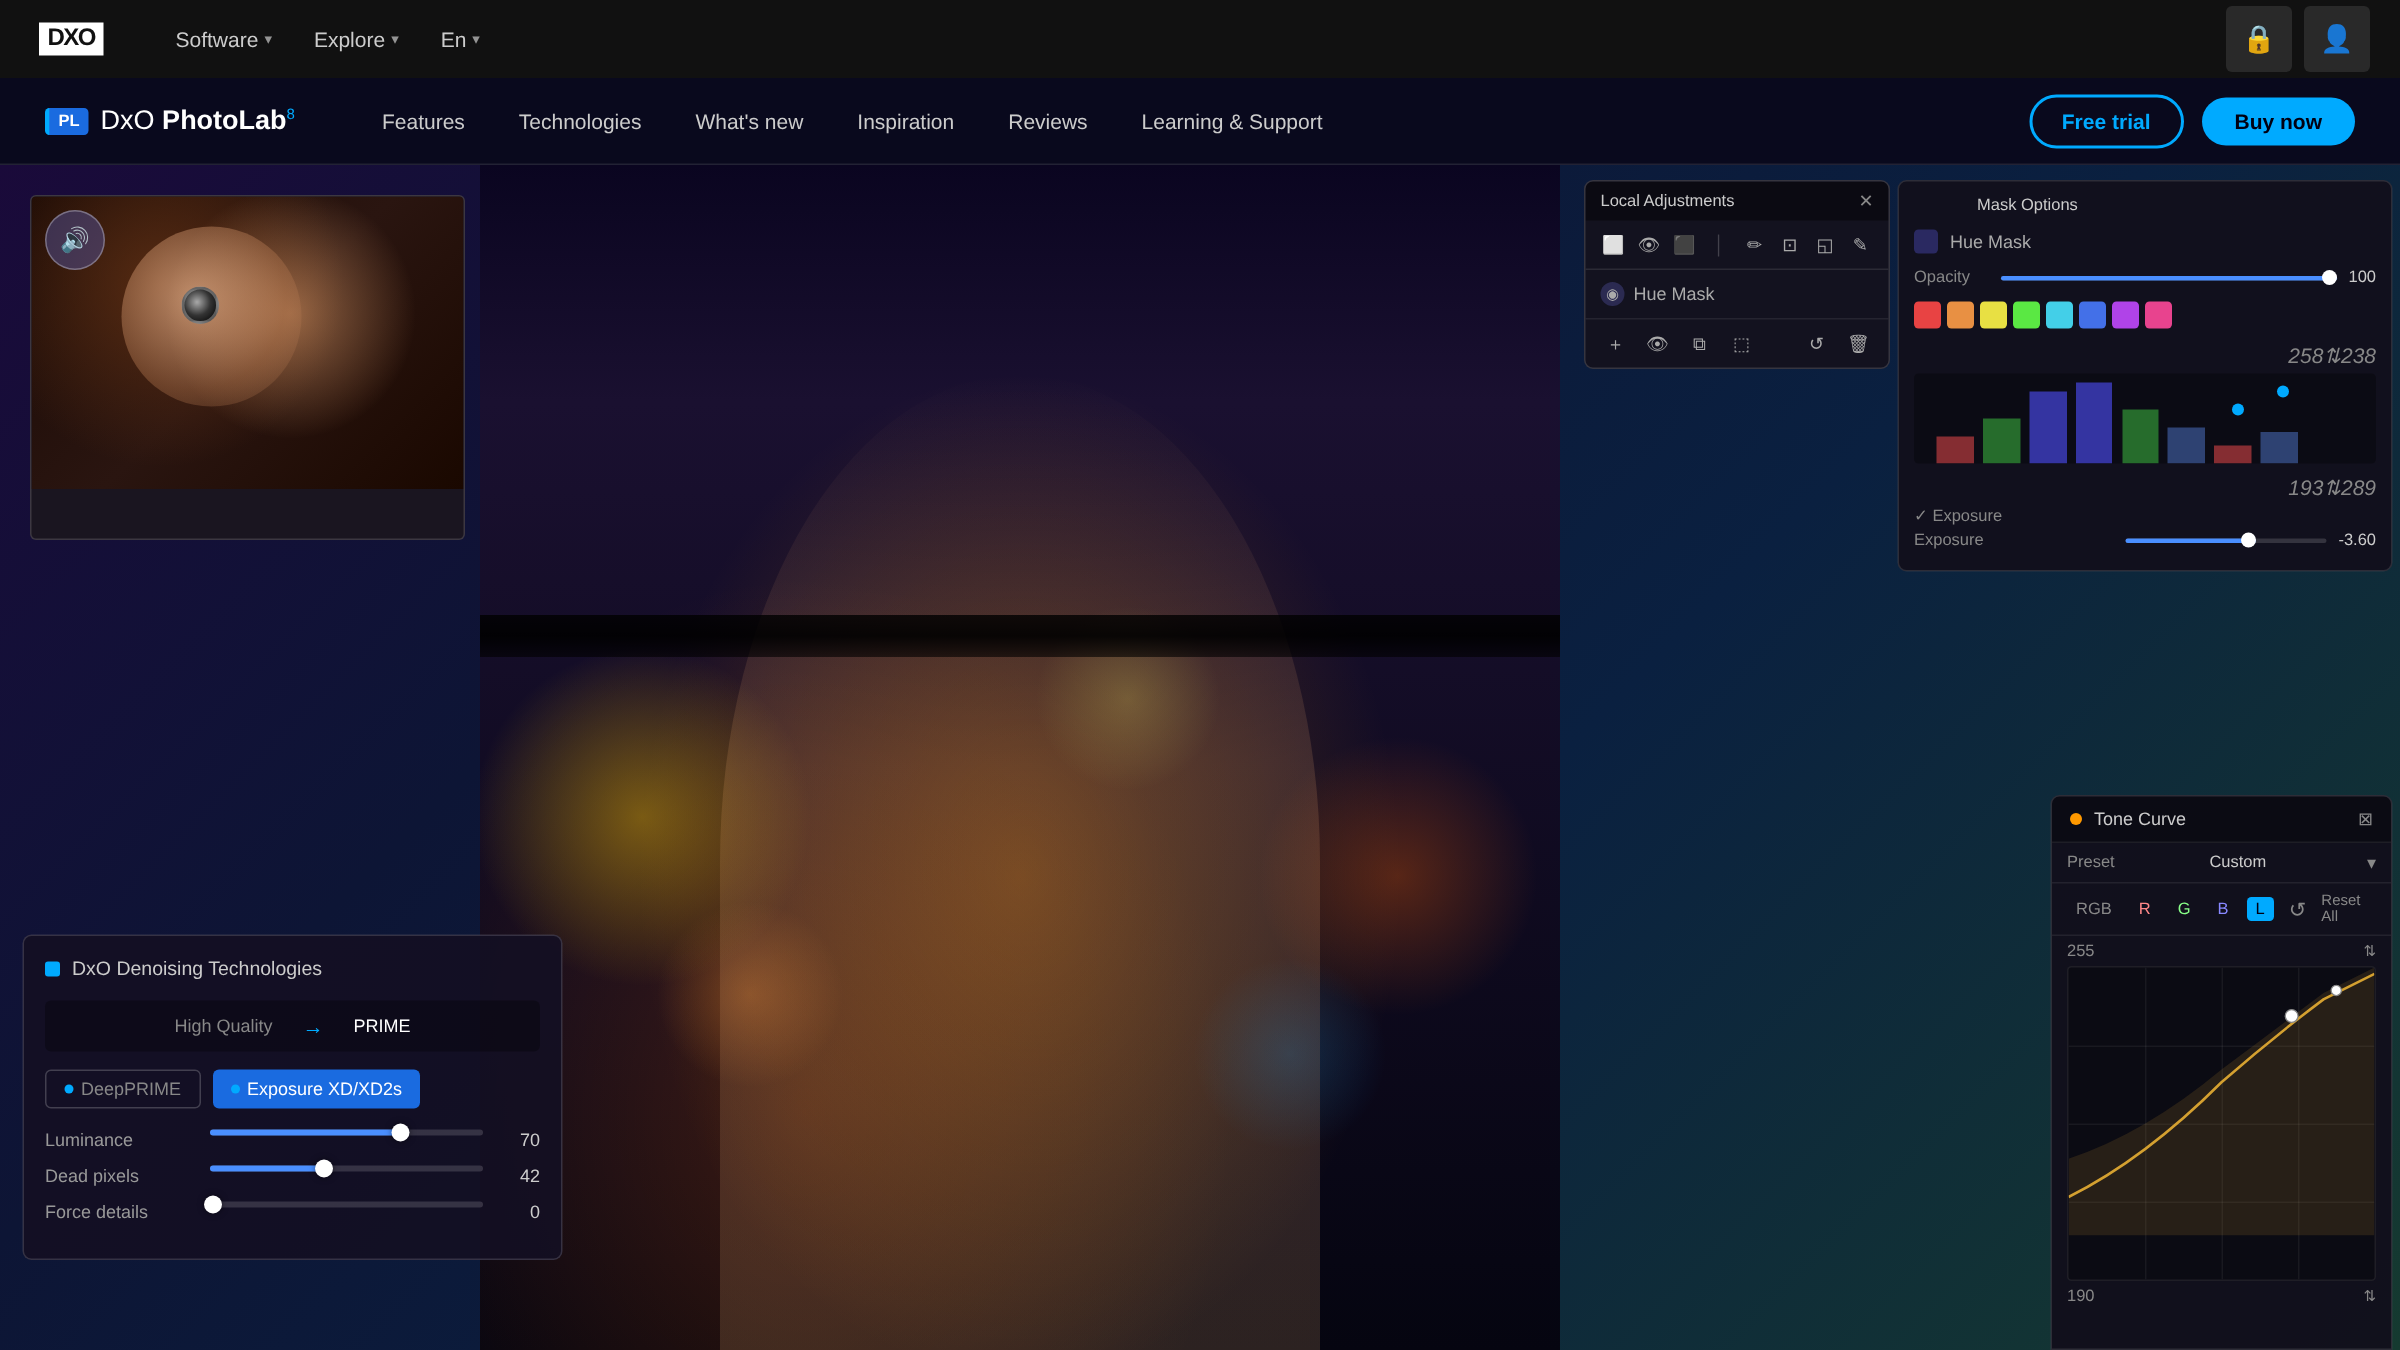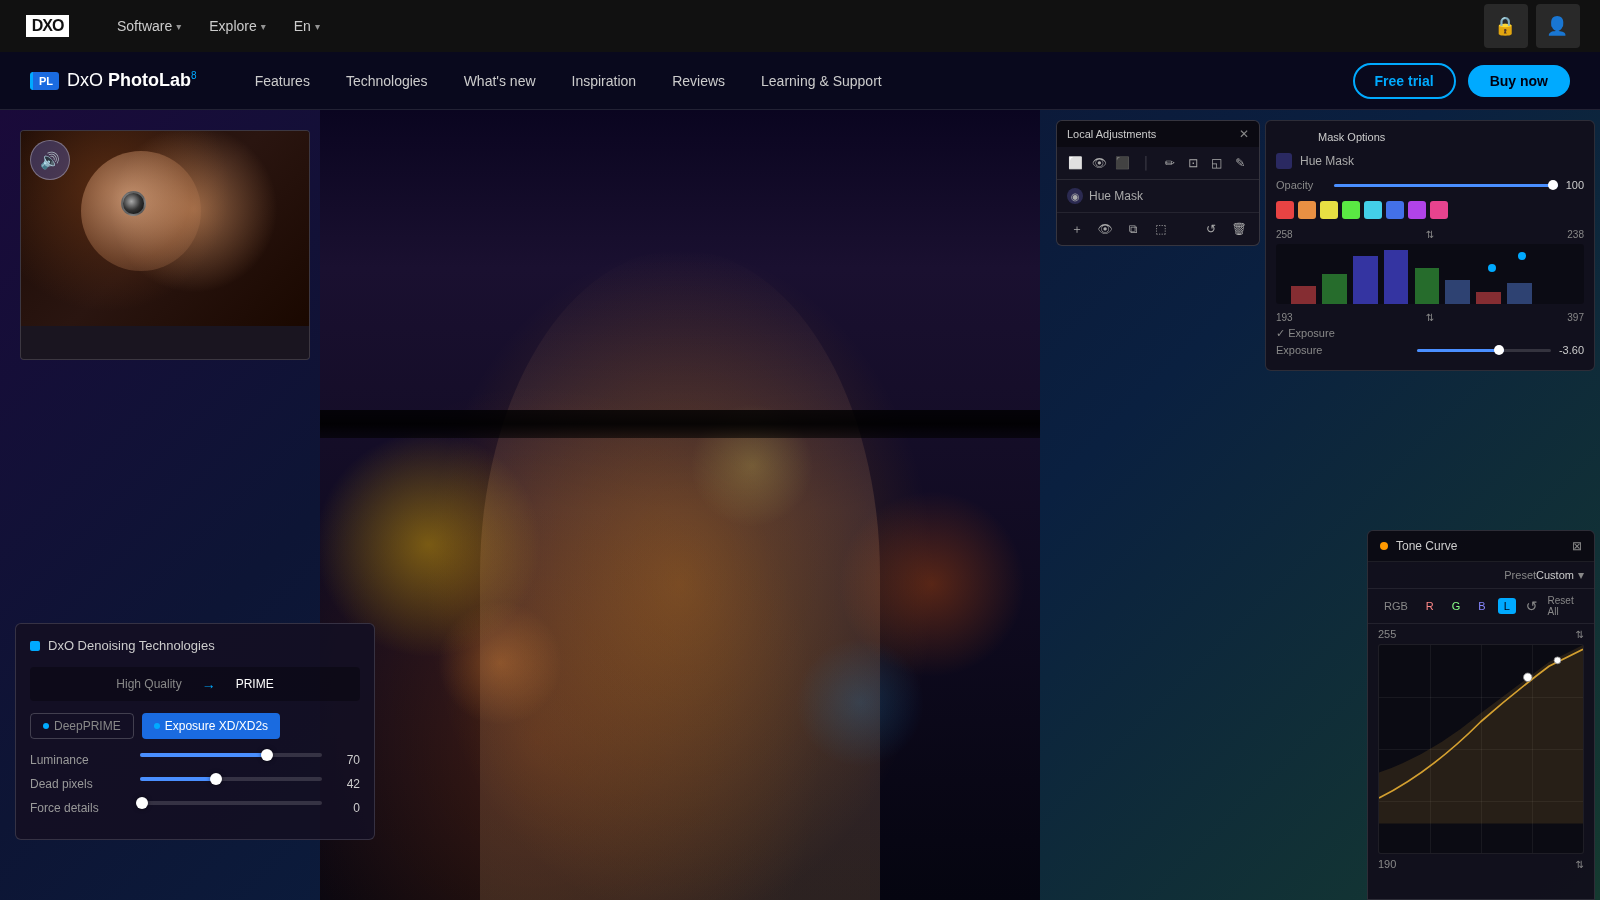--- a/index.html
+++ b/index.html
@@ -449,23 +449,24 @@
     .opacity-val { color: #ccc; font-size: 11px; }
     .color-swatches {
       display: flex; gap: 4px; margin-bottom: 10px; flex-wrap: wrap;
     }
     .swatch {
       width: 18px; height: 18px;
       border-radius: 3px;
       cursor: pointer;
     }
     .curve-numbers {
-      display: flex; justify-content: space-between;
-      color: #888; font-size: 10px;
+      display: flex; justify-content: flex-end;
+      color: #888; font-size: 14px;
       margin-bottom: 4px;
+      font-style: italic;
     }
     .mini-histogram {
       height: 60px;
       background: rgba(0,0,0,0.3);
       border-radius: 3px;
       position: relative;
       margin-bottom: 8px;
       overflow: hidden;
     }
     .hist-bar {
@@ -512,21 +513,21 @@
     .tc-title-bar {
       display: flex; align-items: center; gap: 8px;
     }
     .tc-indicator {
       width: 8px; height: 8px;
       border-radius: 50%;
       background: #f90;
     }
     .tc-title { color: #ccc; font-size: 12px; }
     .tc-preset-row {
-      display: flex; align-items: center; justify-content: flex-end;
+      display: flex; align-items: center; justify-content: space-between;
       padding: 6px 10px;
       border-bottom: 1px solid rgba(255,255,255,0.08);
     }
     .tc-preset-label { color: #888; font-size: 11px; }
     .tc-preset-val { color: #ccc; font-size: 11px; }
     .tc-channels {
       display: flex; align-items: center; gap: 6px;
       padding: 6px 10px;
       border-bottom: 1px solid rgba(255,255,255,0.08);
     }
@@ -772,21 +773,21 @@
       <div class="hist-bar" style="left:55%;height:40%"></div>
       <div class="hist-bar red" style="left:65%;height:20%"></div>
       <div class="hist-bar" style="left:75%;height:35%"></div>
 
       <div style="position:absolute;bottom:60%;left:70%;width:8px;height:8px;border-radius:50%;background:#0af;transform:translate(-50%,50%)"></div>
       <div style="position:absolute;bottom:80%;left:80%;width:8px;height:8px;border-radius:50%;background:#0af;transform:translate(-50%,50%)"></div>
     </div>
     <div class="curve-numbers">
       <span>193</span>
       <span>⇅</span>
-      <span>397</span>
+      <span>289</span>
     </div>
     <div class="exposure-row">
       <span class="exposure-label">✓ Exposure</span>
     </div>
     <div class="exposure-row">
       <span class="exposure-label">Exposure</span>
       <div class="exposure-slider-track" style="flex:1;margin:0 8px">
         <div style="width:65%;height:100%;background:#4a8fff;border-radius:2px"></div>
         <div style="position:absolute;right:35%;top:50%;transform:translateY(-50%);width:10px;height:10px;background:white;border-radius:50%"></div>
       </div>

